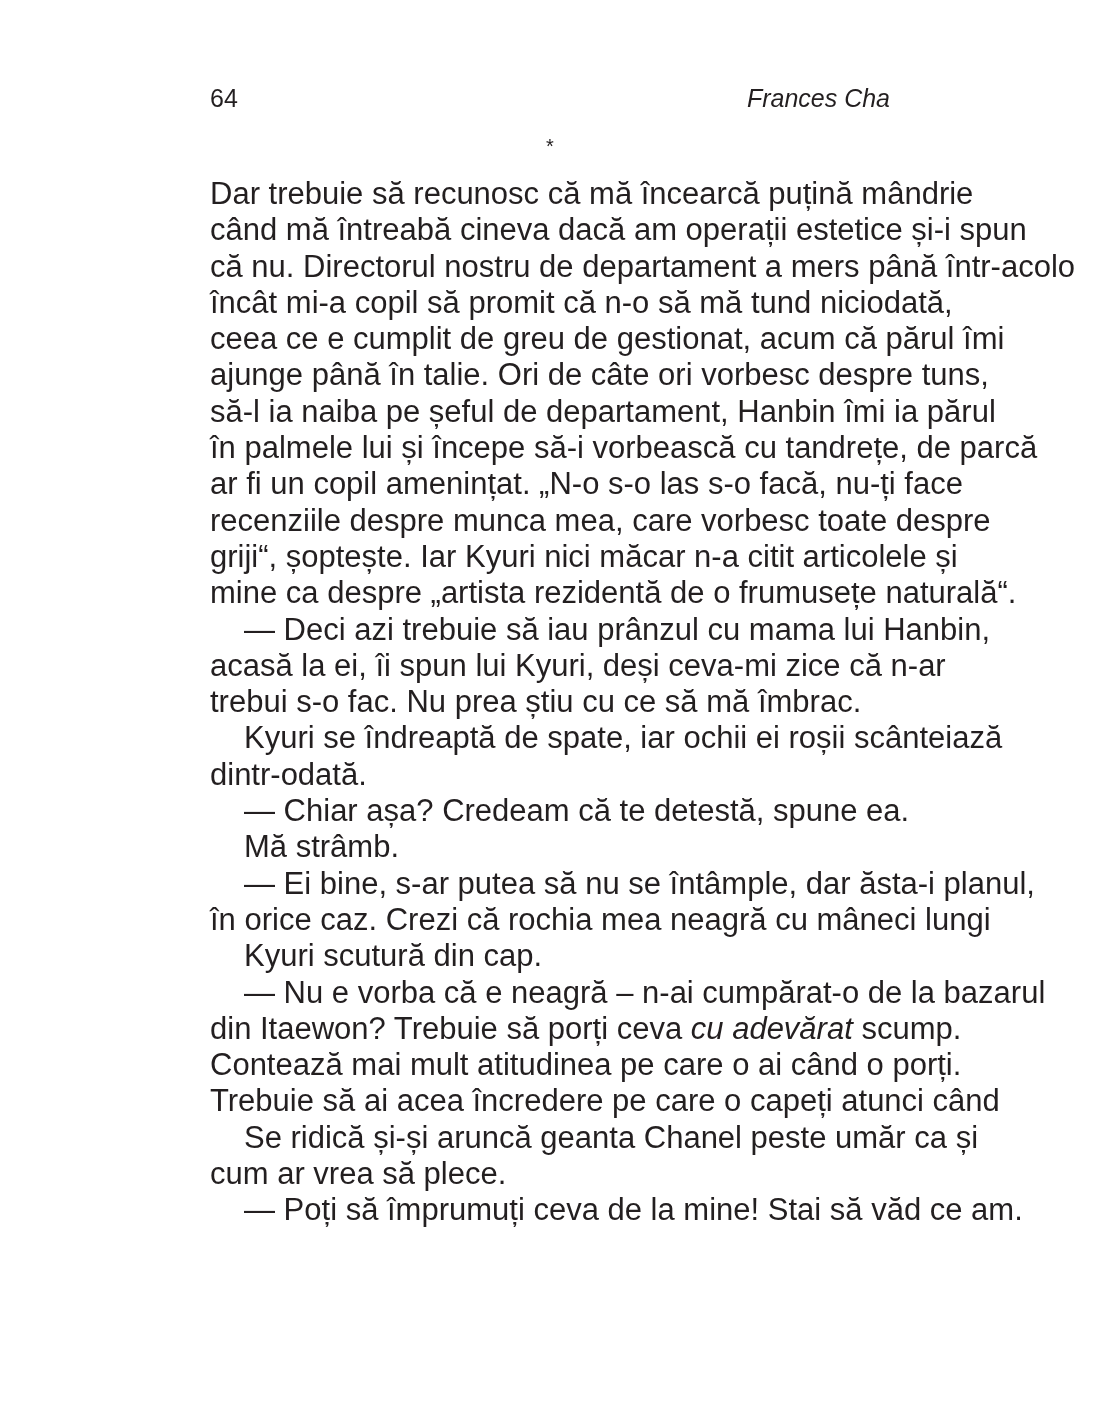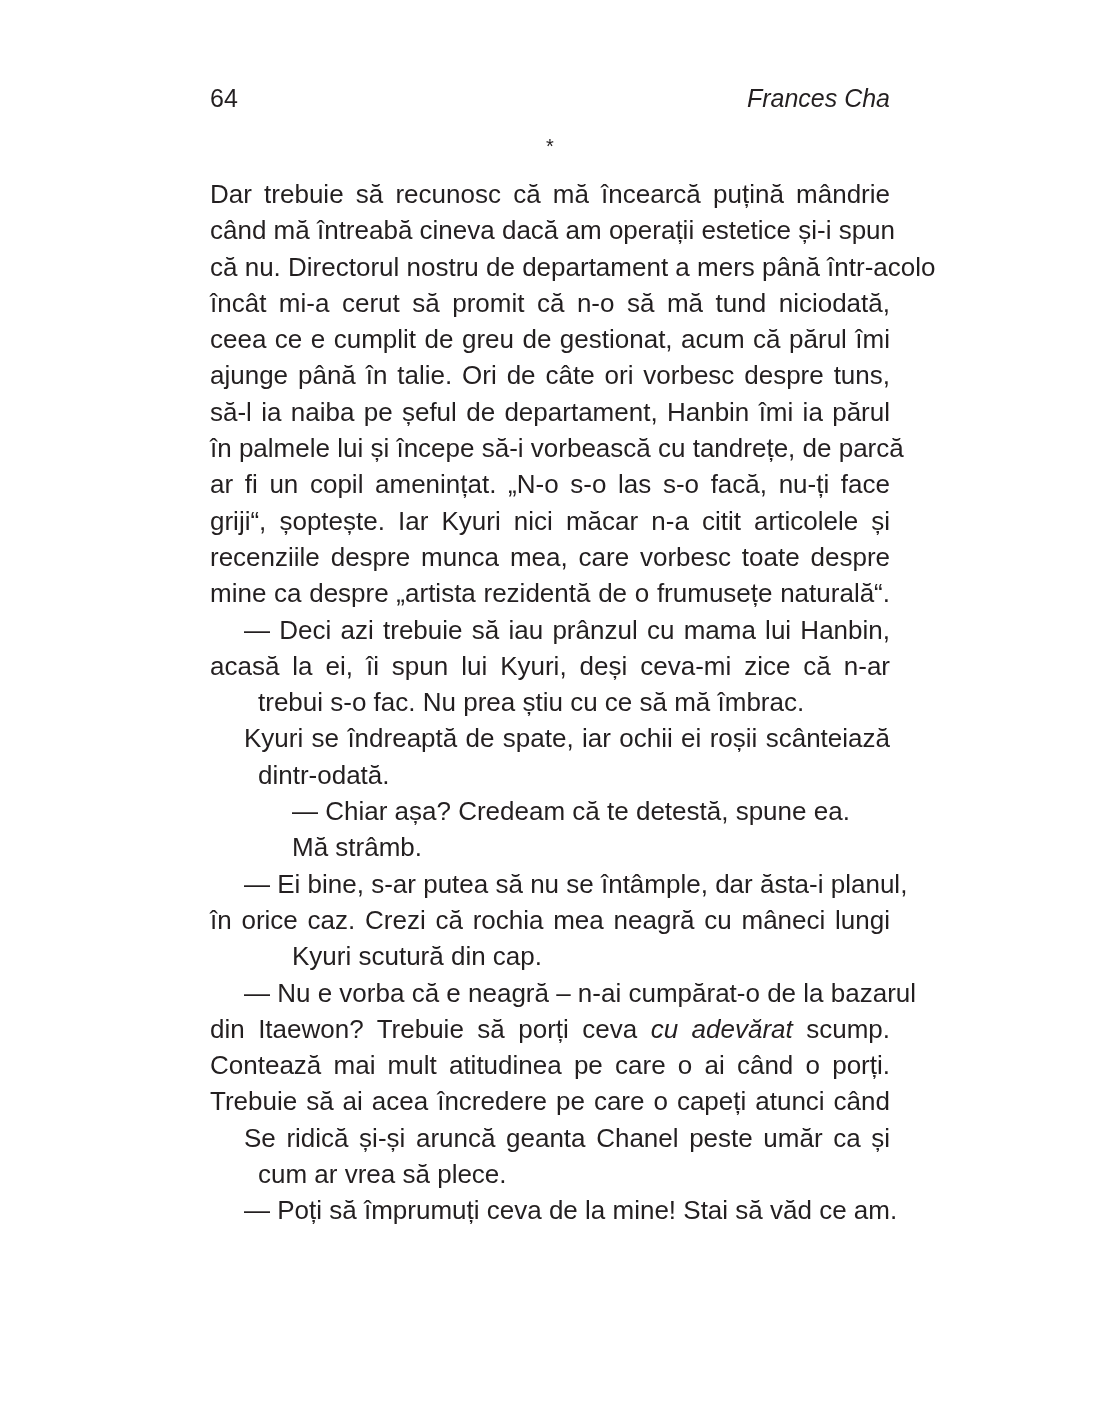--- a/index.html
+++ b/index.html
@@ -7,50 +7,50 @@
     .page {
       position: absolute; left: 0; top: 0; width: 928px; height: 1422px;
       font-family: Liberation Sans, sans-serif;
       color: #231f20;
       padding-left: 44px;
     }
     .header { position: absolute; top: 84px; left: 210px; width: 680px; height: 36px; font-size: 25px; }
     .page-number { position: absolute; left: 0; top: 0; }
     .running-title { position: absolute; right: 0; top: 0; font-style: italic; }
     .separator { position: absolute; top: 135px; left: 0; width: 1100px; text-align: center; font-size: 20px; }
-    .body-text { position: absolute; top: 176px; left: 210px; width: 680px; font-size: 26px; }
+    .body-text { position: absolute; top: 176px; left: 210px; width: 680px; font-size: 31px; }
     .line {
       height: 36.3px; line-height: 36.3px; white-space: nowrap;
       text-align: justify; text-align-last: justify;
     }
-    .line.last { text-align-last: left; margin-left: 48px; }
+    .line.last { text-align-last: left; }
     .line.indent { padding-left: 34px; }
     .line em { font-style: italic; }
   </style>
 </head>
 <body>
 
 <div class="page">
   <div class="header">
     <span class="page-number">64</span>
     <span class="running-title">Frances Cha</span>
   </div>
   <div class="separator">*</div>
   <div class="body-text" id="body-text">
       <div class="line">Dar trebuie să recunosc că mă încearcă puțină mândrie</div>
       <div class="line">când mă întreabă cineva dacă am operații estetice și-i spun</div>
       <div class="line">că nu. Directorul nostru de departament a mers până într-acolo</div>
-      <div class="line">încât mi-a cerut să promit că n-o să mă tund niciodată,</div>
+      <div class="line">încât mi-a copil să promit că n-o să mă tund niciodată,</div>
       <div class="line">ceea ce e cumplit de greu de gestionat, acum că părul îmi</div>
       <div class="line">ajunge până în talie. Ori de câte ori vorbesc despre tuns,</div>
       <div class="line">să-l ia naiba pe șeful de departament, Hanbin îmi ia părul</div>
       <div class="line">în palmele lui și începe să-i vorbească cu tandrețe, de parcă</div>
       <div class="line">ar fi un copil amenințat. „N-o s-o las s-o facă, nu-ți face</div>
+      <div class="line">recenziile despre munca mea, care vorbesc toate despre</div>
       <div class="line">griji“, șoptește. Iar Kyuri nici măcar n-a citit articolele și</div>
-      <div class="line">recenziile despre munca mea, care vorbesc toate despre</div>
       <div class="line">mine ca despre „artista rezidentă de o frumusețe naturală“.</div>
       <div class="line indent">— Deci azi trebuie să iau prânzul cu mama lui Hanbin,</div>
       <div class="line">acasă la ei, îi spun lui Kyuri, deși ceva-mi zice că n-ar</div>
       <div class="line last">trebui s-o fac. Nu prea știu cu ce să mă îmbrac.</div>
       <div class="line indent">Kyuri se îndreaptă de spate, iar ochii ei roșii scânteiază</div>
       <div class="line last">dintr-odată.</div>
       <div class="line indent last">— Chiar așa? Credeam că te detestă, spune ea.</div>
       <div class="line indent last">Mă strâmb.</div>
       <div class="line indent">— Ei bine, s-ar putea să nu se întâmple, dar ăsta-i planul,</div>
       <div class="line">în orice caz. Crezi că rochia mea neagră cu mâneci lungi</div>

